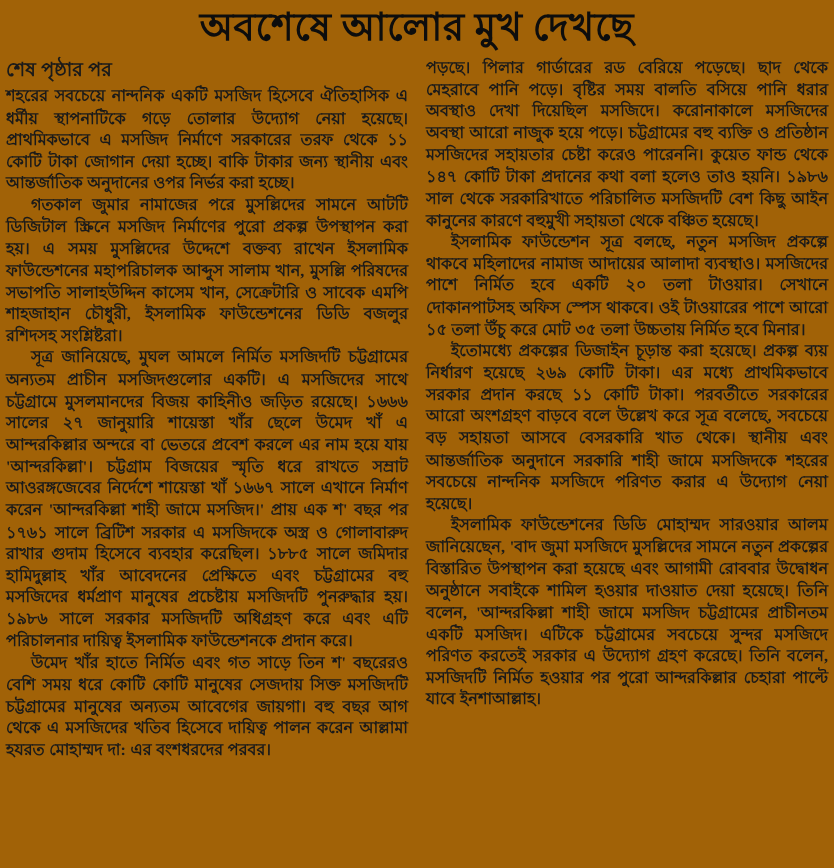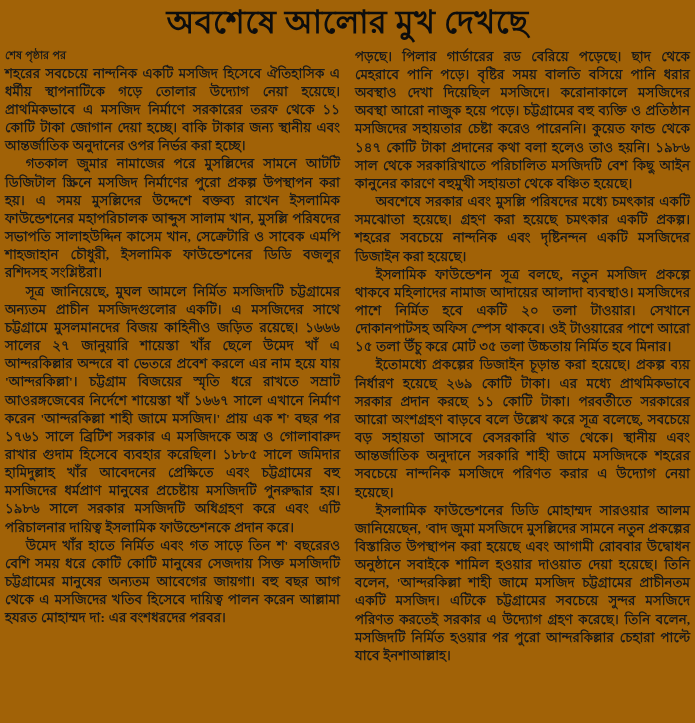--- a/index.html
+++ b/index.html
@@ -33,21 +33,21 @@
   .col {
     flex: 1 1 0;
     text-align: justify;
     font-size: 13.4px;
     line-height: 1.355;
     color: #1a1a1a;
     word-spacing: 0.5px;
   }
   .kicker {
     font-weight: bold;
-    font-size: 11px;
+    font-size: 16px;
     margin-bottom: 2px;
     text-align: left;
   }
   .col p {
     margin: 0;
     text-indent: 1.55em;
     font-weight: bold;
   }
   .col p.no-indent {
     text-indent: 0;
@@ -65,20 +65,19 @@
     <div class="col">
       <div class="kicker">শেষ পৃষ্ঠার পর</div>
       <p class="no-indent">শহরের সবচেয়ে নান্দনিক একটি মসজিদ হিসেবে ঐতিহাসিক এ ধর্মীয় স্থাপনাটিকে গড়ে তোলার উদ্যোগ নেয়া হয়েছে। প্রাথমিকভাবে এ মসজিদ নির্মাণে সরকারের তরফ থেকে ১১ কোটি টাকা জোগান দেয়া হচ্ছে। বাকি টাকার জন্য স্থানীয় এবং আন্তর্জাতিক অনুদানের ওপর নির্ভর করা হচ্ছে।</p>
       <p>গতকাল জুমার নামাজের পরে মুসল্লিদের সামনে আটটি ডিজিটাল স্ক্রিনে মসজিদ নির্মাণের পুরো প্রকল্প উপস্থাপন করা হয়। এ সময় মুসল্লিদের উদ্দেশে বক্তব্য রাখেন ইসলামিক ফাউন্ডেশনের মহাপরিচালক আব্দুস সালাম খান, মুসল্লি পরিষদের সভাপতি সালাহউদ্দিন কাসেম খান, সেক্রেটারি ও সাবেক এমপি শাহজাহান চৌধুরী, ইসলামিক ফাউন্ডেশনের ডিডি বজলুর রশিদসহ সংশ্লিষ্টরা।</p>
       <p>সূত্র জানিয়েছে, মুঘল আমলে নির্মিত মসজিদটি চট্টগ্রামের অন্যতম প্রাচীন মসজিদগুলোর একটি। এ মসজিদের সাথে চট্টগ্রামে মুসলমানদের বিজয় কাহিনীও জড়িত রয়েছে। ১৬৬৬ সালের ২৭ জানুয়ারি শায়েস্তা খাঁর ছেলে উমেদ খাঁ এ আন্দরকিল্লার অন্দরে বা ভেতরে প্রবেশ করলে এর নাম হয়ে যায় 'আন্দরকিল্লা'। চট্টগ্রাম বিজয়ের স্মৃতি ধরে রাখতে সম্রাট আওরঙ্গজেবের নির্দেশে শায়েস্তা খাঁ ১৬৬৭ সালে এখানে নির্মাণ করেন 'আন্দরকিল্লা শাহী জামে মসজিদ।' প্রায় এক শ' বছর পর ১৭৬১ সালে ব্রিটিশ সরকার এ মসজিদকে অস্ত্র ও গোলাবারুদ রাখার গুদাম হিসেবে ব্যবহার করেছিল। ১৮৮৫ সালে জমিদার হামিদুল্লাহ খাঁর আবেদনের প্রেক্ষিতে এবং চট্টগ্রামের বহু মসজিদের ধর্মপ্রাণ মানুষের প্রচেষ্টায় মসজিদটি পুনরুদ্ধার হয়। ১৯৮৬ সালে সরকার মসজিদটি অধিগ্রহণ করে এবং এটি পরিচালনার দায়িত্ব ইসলামিক ফাউন্ডেশনকে প্রদান করে।</p>
       <p>উমেদ খাঁর হাতে নির্মিত এবং গত সাড়ে তিন শ' বছরেরও বেশি সময় ধরে কোটি কোটি মানুষের সেজদায় সিক্ত মসজিদটি চট্টগ্রামের মানুষের অন্যতম আবেগের জায়গা। বহু বছর আগ থেকে এ মসজিদের খতিব হিসেবে দায়িত্ব পালন করেন আল্লামা হযরত মোহাম্মদ দা: এর বংশধরদের পরবর।</p>
     </div>
 
     <div class="col">
       <p class="no-indent">পড়ছে। পিলার গার্ডারের রড বেরিয়ে পড়েছে। ছাদ থেকে মেহরাবে পানি পড়ে। বৃষ্টির সময় বালতি বসিয়ে পানি ধরার অবস্থাও দেখা দিয়েছিল মসজিদে। করোনাকালে মসজিদের অবস্থা আরো নাজুক হয়ে পড়ে। চট্টগ্রামের বহু ব্যক্তি ও প্রতিষ্ঠান মসজিদের সহায়তার চেষ্টা করেও পারেননি। কুয়েত ফান্ড থেকে ১৪৭ কোটি টাকা প্রদানের কথা বলা হলেও তাও হয়নি। ১৯৮৬ সাল থেকে সরকারিখাতে পরিচালিত মসজিদটি বেশ কিছু আইন কানুনের কারণে বহুমুখী সহায়তা থেকে বঞ্চিত হয়েছে।</p>
-      <p>অবশেষে সরকার এবং মুসল্লি পরিষদের মধ্যে চমৎকার একটি সমঝোতা হয়েছে। গ্রহণ করা হয়েছে চমৎকার একটি প্রকল্প। শহরের সবচেয়ে নান্দনিক এবং দৃষ্টিনন্দন একটি মসজিদের ডিজাইন করা হয়েছে।</p>
       <p>ইসলামিক ফাউন্ডেশন সূত্র বলছে, নতুন মসজিদ প্রকল্পে থাকবে মহিলাদের নামাজ আদায়ের আলাদা ব্যবস্থাও। মসজিদের পাশে নির্মিত হবে একটি ২০ তলা টাওয়ার। সেখানে দোকানপাটসহ অফিস স্পেস থাকবে। ওই টাওয়ারের পাশে আরো ১৫ তলা উঁচু করে মোট ৩৫ তলা উচ্চতায় নির্মিত হবে মিনার।</p>
       <p>ইতোমধ্যে প্রকল্পের ডিজাইন চূড়ান্ত করা হয়েছে। প্রকল্প ব্যয় নির্ধারণ হয়েছে ২৬৯ কোটি টাকা। এর মধ্যে প্রাথমিকভাবে সরকার প্রদান করছে ১১ কোটি টাকা। পরবর্তীতে সরকারের আরো অংশগ্রহণ বাড়বে বলে উল্লেখ করে সূত্র বলেছে, সবচেয়ে বড় সহায়তা আসবে বেসরকারি খাত থেকে। স্থানীয় এবং আন্তর্জাতিক অনুদানে সরকারি শাহী জামে মসজিদকে শহরের সবচেয়ে নান্দনিক মসজিদে পরিণত করার এ উদ্যোগ নেয়া হয়েছে।</p>
       <p>ইসলামিক ফাউন্ডেশনের ডিডি মোহাম্মদ সারওয়ার আলম জানিয়েছেন, 'বাদ জুমা মসজিদে মুসল্লিদের সামনে নতুন প্রকল্পের বিস্তারিত উপস্থাপন করা হয়েছে এবং আগামী রোববার উদ্বোধন অনুষ্ঠানে সবাইকে শামিল হওয়ার দাওয়াত দেয়া হয়েছে। তিনি বলেন, 'আন্দরকিল্লা শাহী জামে মসজিদ চট্টগ্রামের প্রাচীনতম একটি মসজিদ। এটিকে চট্টগ্রামের সবচেয়ে সুন্দর মসজিদে পরিণত করতেই সরকার এ উদ্যোগ গ্রহণ করেছে। তিনি বলেন, মসজিদটি নির্মিত হওয়ার পর পুরো আন্দরকিল্লার চেহারা পাল্টে যাবে ইনশাআল্লাহ।</p>
     </div>
 
   </div>
 </div>
 
 </body></html>

